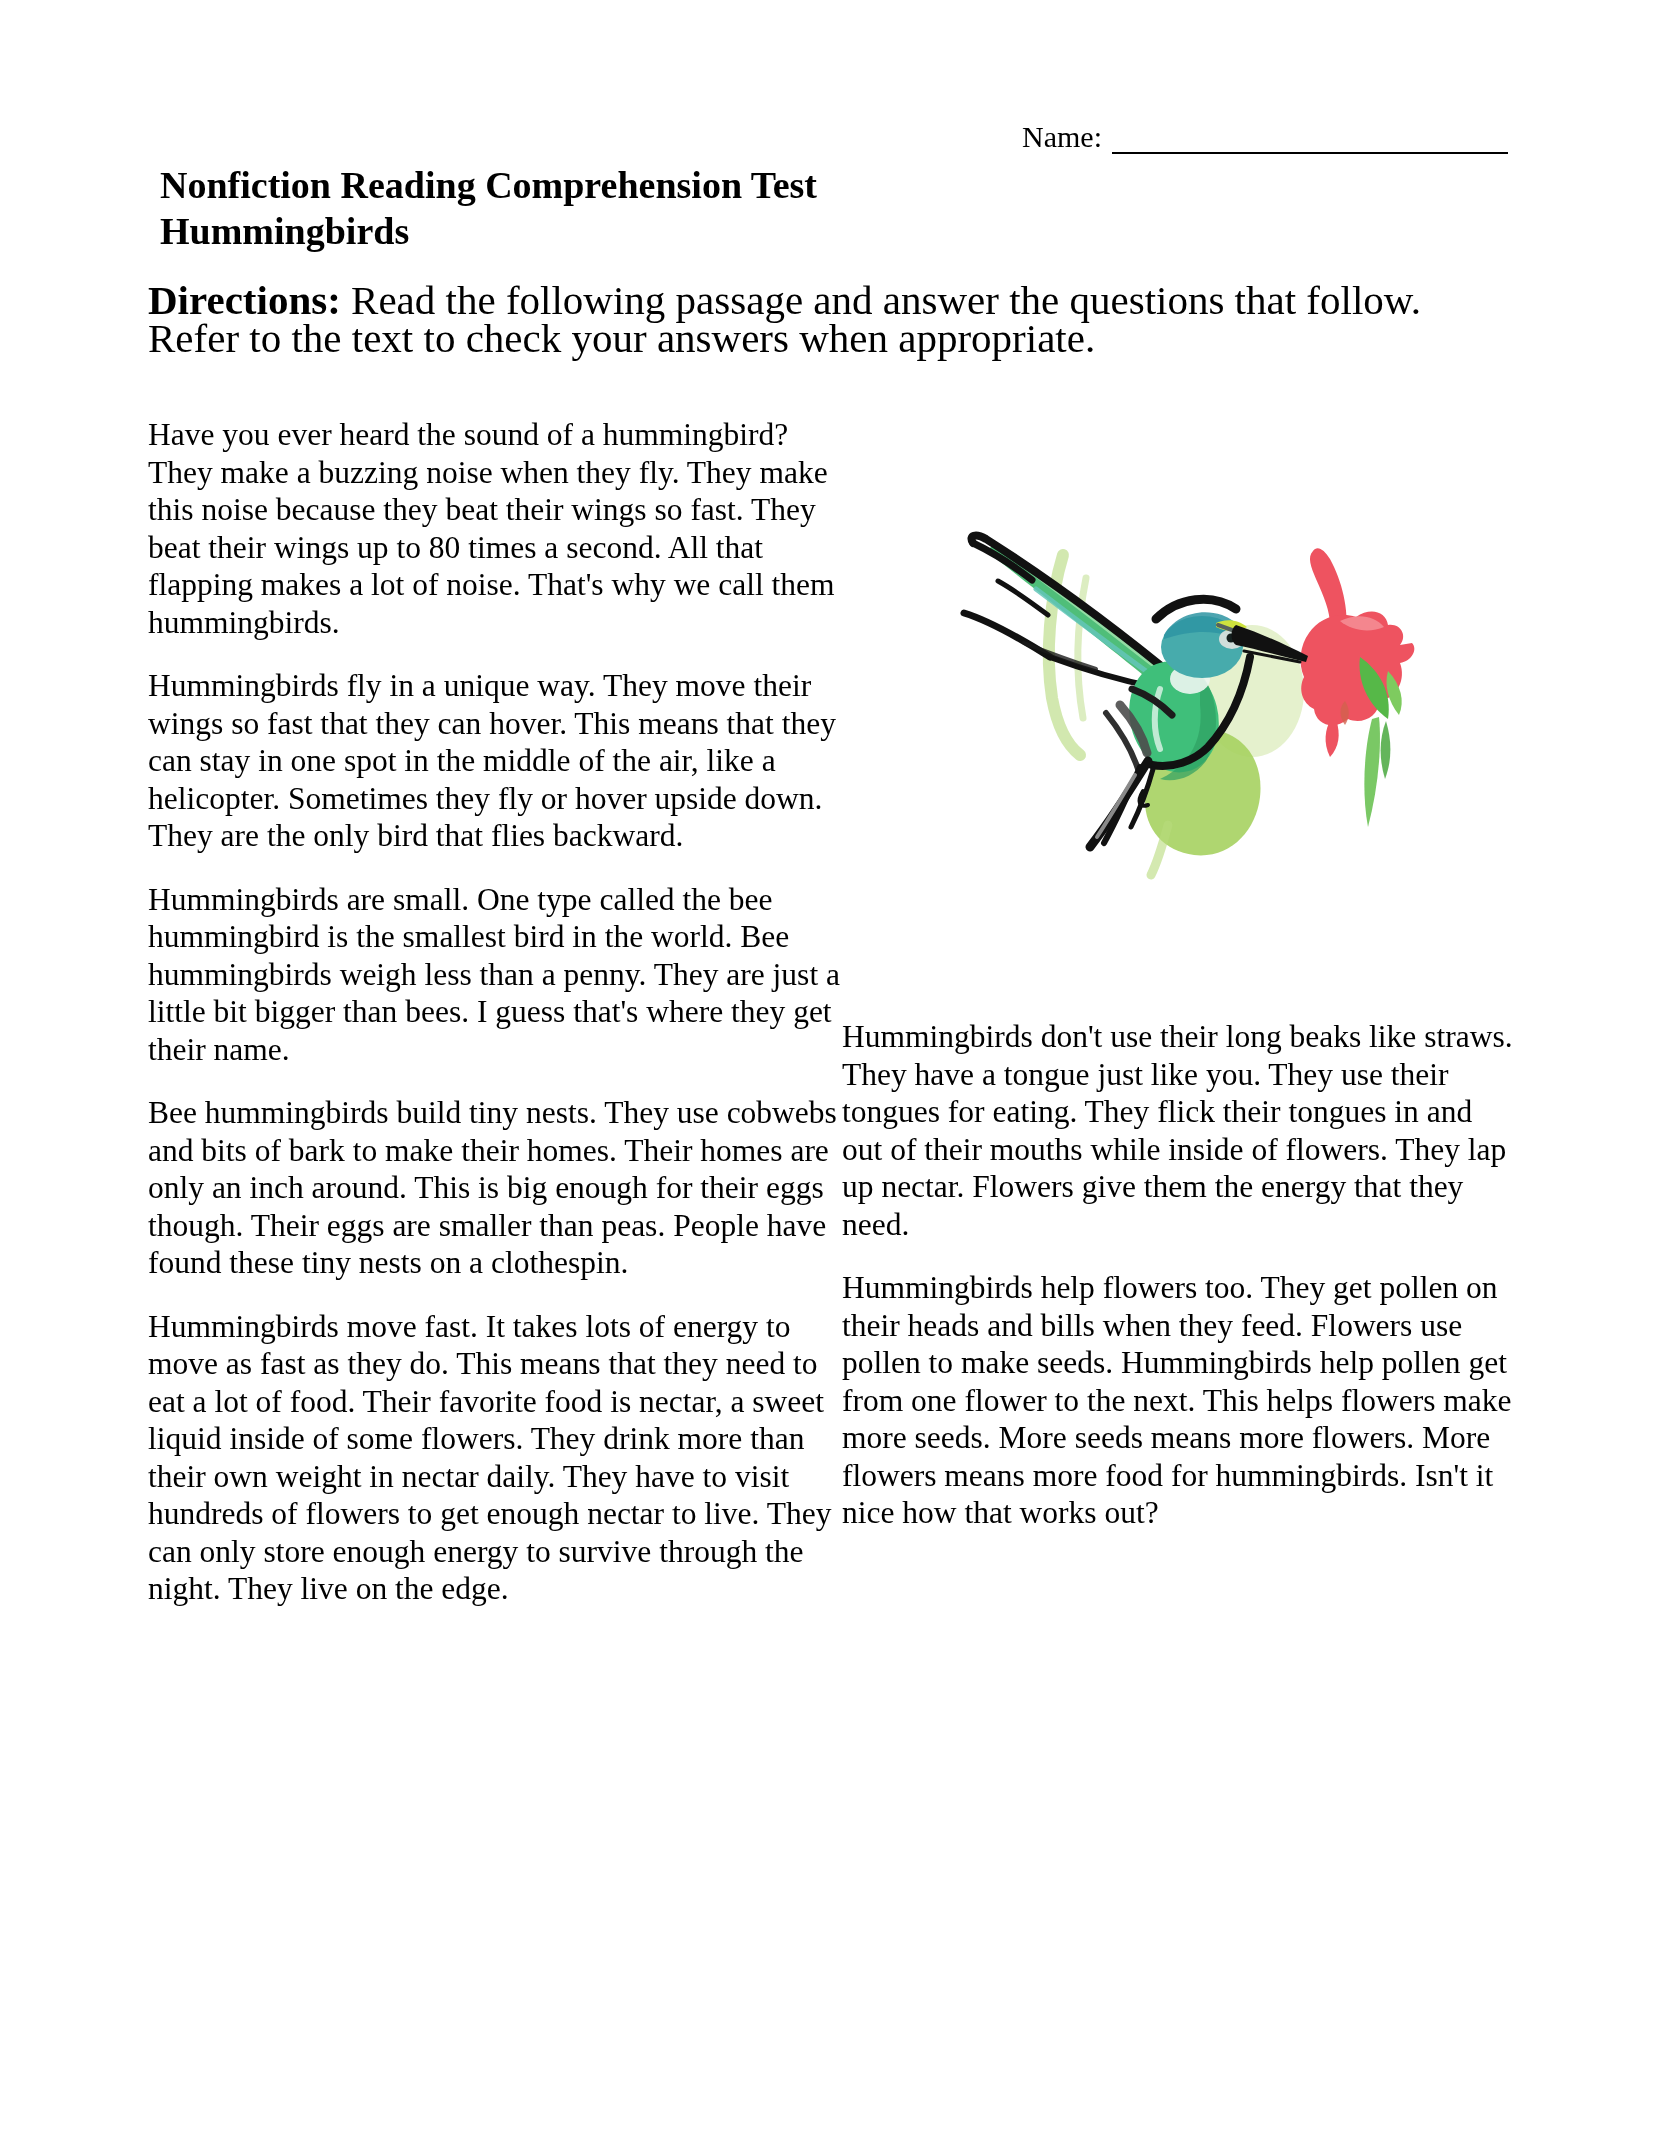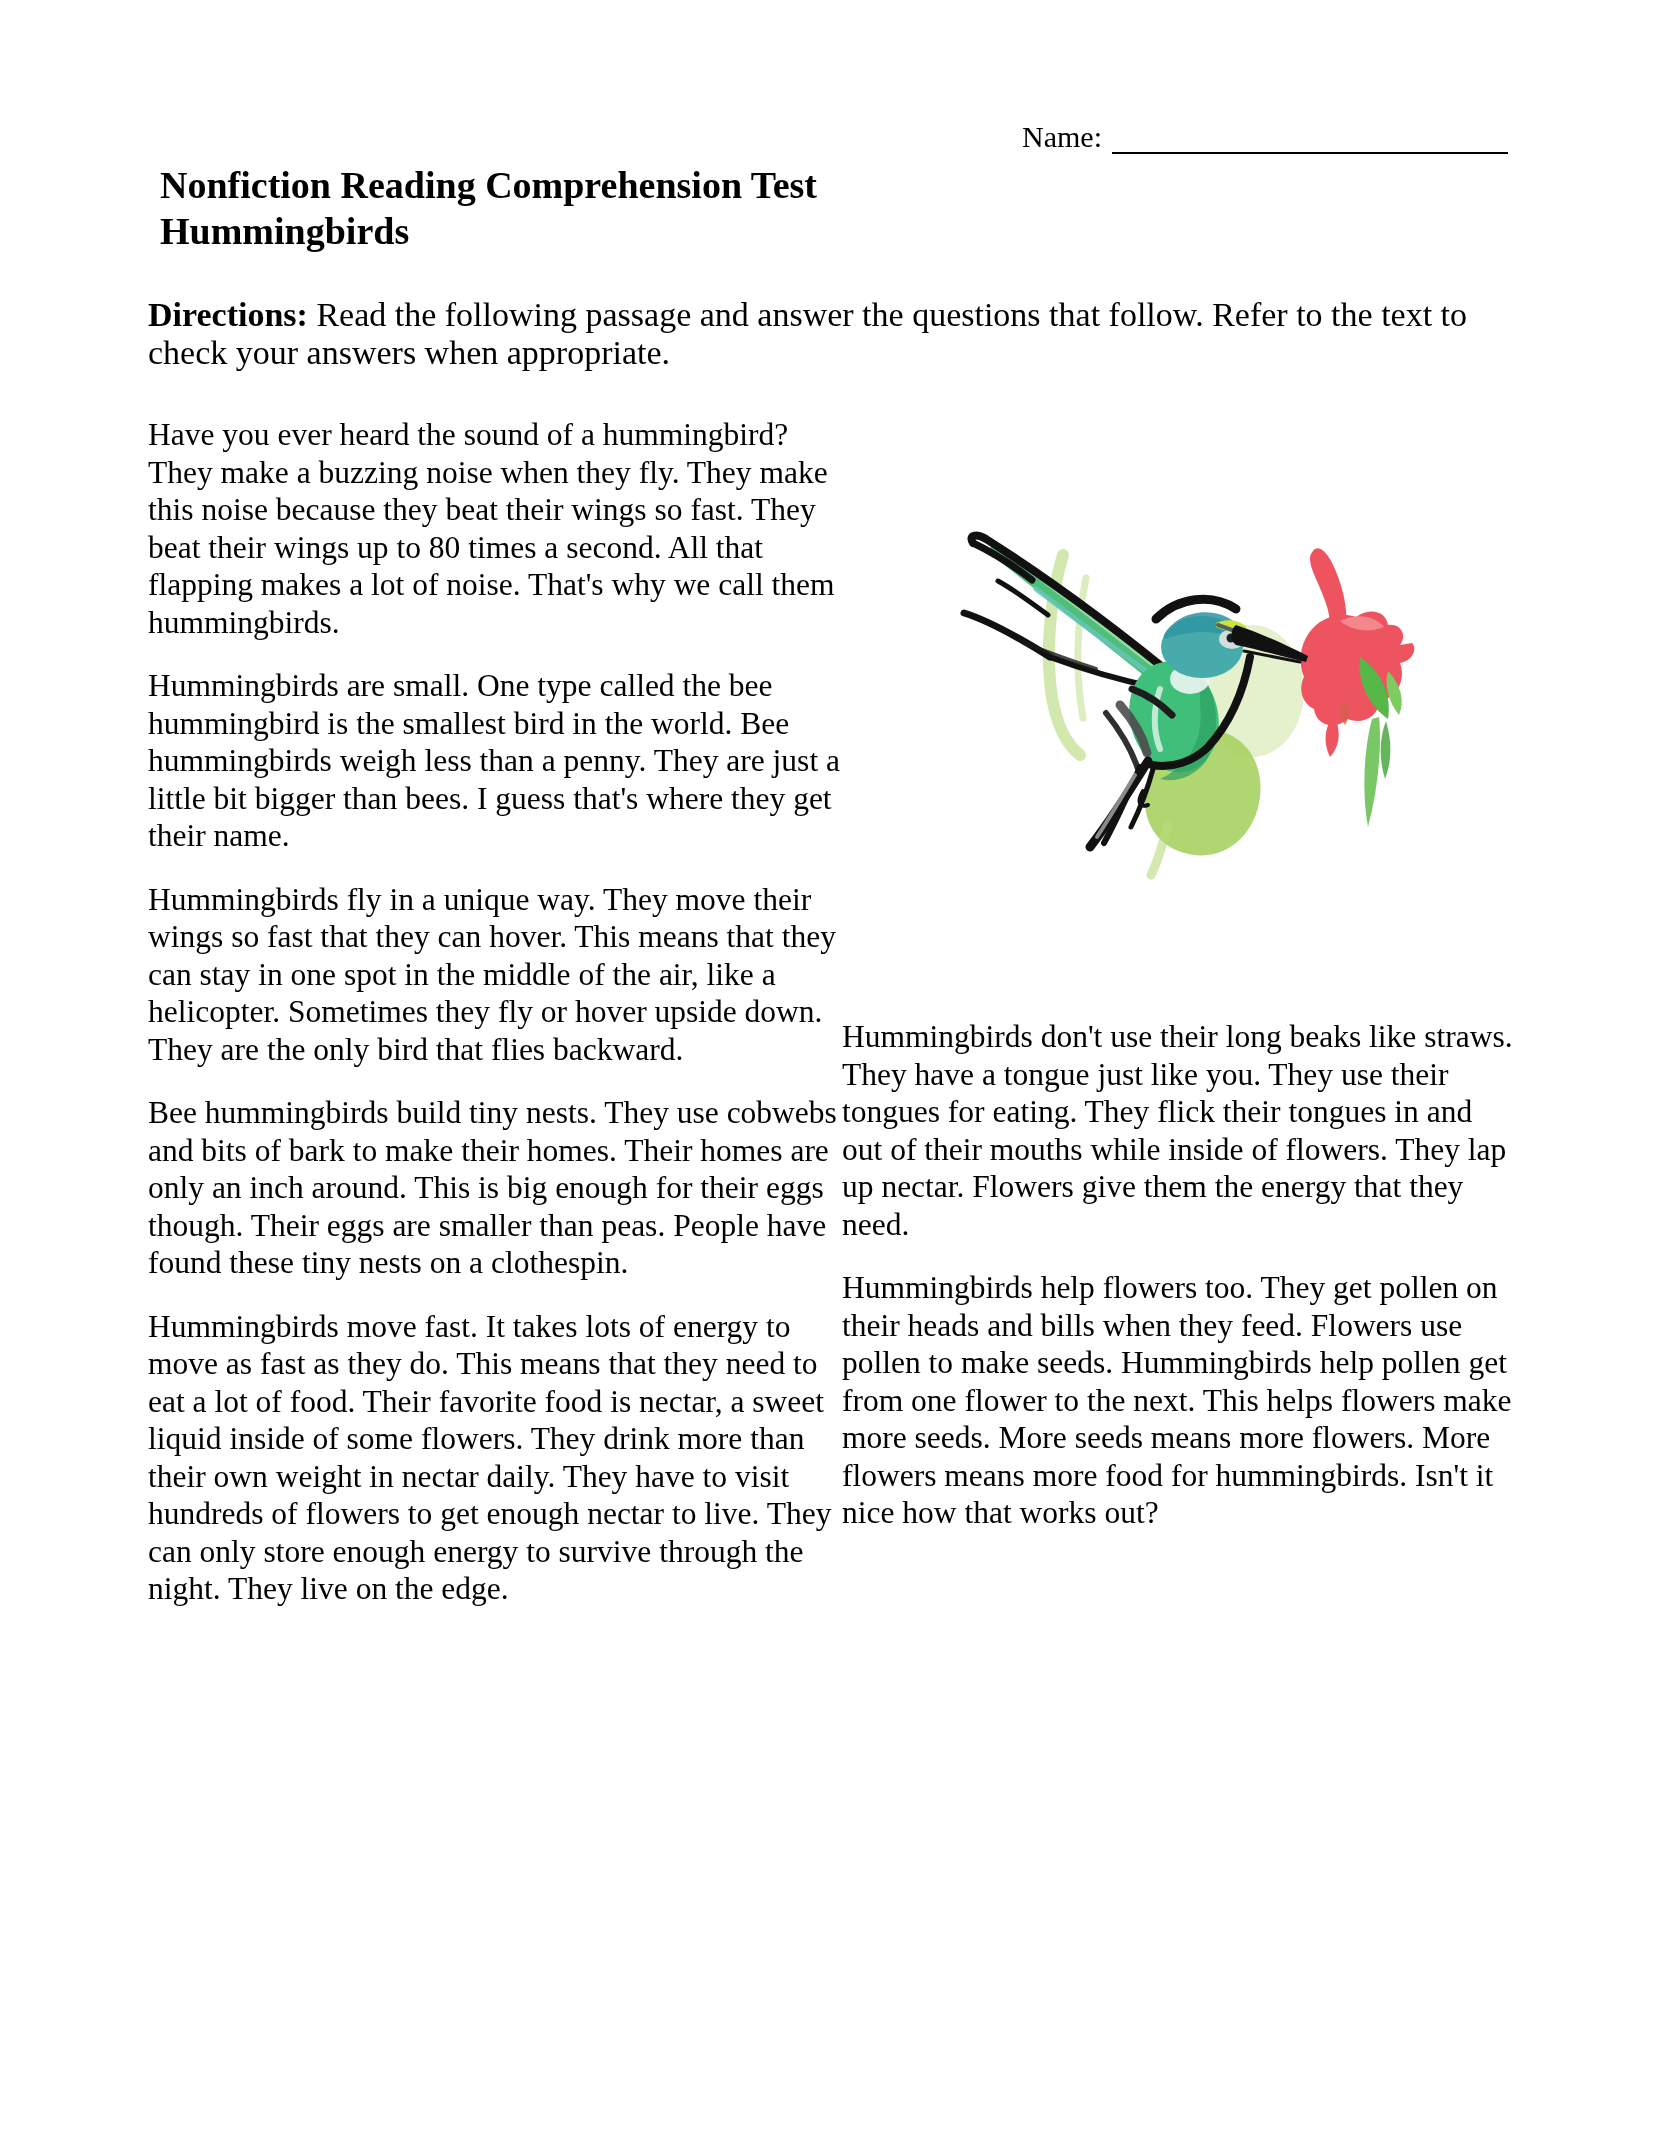--- a/index.html
+++ b/index.html
@@ -37,24 +37,24 @@
     left: 148px;
     top: 150px;
     margin: 12px;
     font-size: 38px;
     font-weight: bold;
     line-height: 46px;
   }
   .directions {
     position: absolute;
     left: 148px;
-    top: 296px;
+    top: 281px;
     width: 1360px;
     margin: 0;
-    font-size: 34px;
+    font-size: 41px;
     line-height: 38px;
   }
   .col {
     position: absolute;
     font-size: 31.5px;
     line-height: 37.5px;
     text-align: left;
   }
   .col p {
     margin: 8px 0 26px 0;
@@ -90,22 +90,22 @@
     <span>Nonfiction Reading Comprehension Test</span><br>
     <span>Hummingbirds</span>
   </h1>
 
   <p class="directions">
     <strong>Directions:</strong><span> Read the following passage and answer the questions that follow. Refer to the text to check your answers when appropriate.</span>
   </p>
 
   <div class="col col-left">
     <p>Have you ever heard the sound of a hummingbird? They make a buzzing noise when they fly. They make this noise because they beat their wings so fast. They beat their wings up to 80 times a second. All that flapping makes a lot of noise. That's why we call them hummingbirds.</p>
+    <p>Hummingbirds fly in a unique way. They move their wings so fast that they can hover. This means that they can stay in one spot in the middle of the air, like a helicopter. Sometimes they fly or hover upside down. They are the only bird that flies backward.</p>
     <p>Hummingbirds are small. One type called the bee hummingbird is the smallest bird in the world. Bee hummingbirds weigh less than a penny. They are just a little bit bigger than bees. I guess that's where they get their name.</p>
-    <p>Hummingbirds fly in a unique way. They move their wings so fast that they can hover. This means that they can stay in one spot in the middle of the air, like a helicopter. Sometimes they fly or hover upside down. They are the only bird that flies backward.</p>
     <p>Bee hummingbirds build tiny nests. They use cobwebs and bits of bark to make their homes. Their homes are only an inch around. This is big enough for their eggs though. Their eggs are smaller than peas. People have found these tiny nests on a clothespin.</p>
     <p>Hummingbirds move fast. It takes lots of energy to move as fast as they do. This means that they need to eat a lot of food. Their favorite food is nectar, a sweet liquid inside of some flowers. They drink more than their own weight in nectar daily. They have to visit hundreds of flowers to get enough nectar to live. They can only store enough energy to survive through the night. They live on the edge.</p>
   </div>
 
   <svg class="art" viewBox="0 0 540 400" xmlns="http://www.w3.org/2000/svg" role="img">
 
     <g>
       <path d="M163,62 C150,105 145,160 152,205 C157,232 167,252 180,262" fill="none" stroke-width="12" stroke-linecap="round" opacity="0.5" stroke="#a6d160"></path>
       <path d="M186,85 C177,130 175,180 183,225" fill="none" stroke="#cde5a6" stroke-width="7" stroke-linecap="round" opacity="0.7"></path>
       <ellipse cx="352" cy="198" rx="52" ry="66" opacity="0.55" fill="#cfe6a4"></ellipse>

